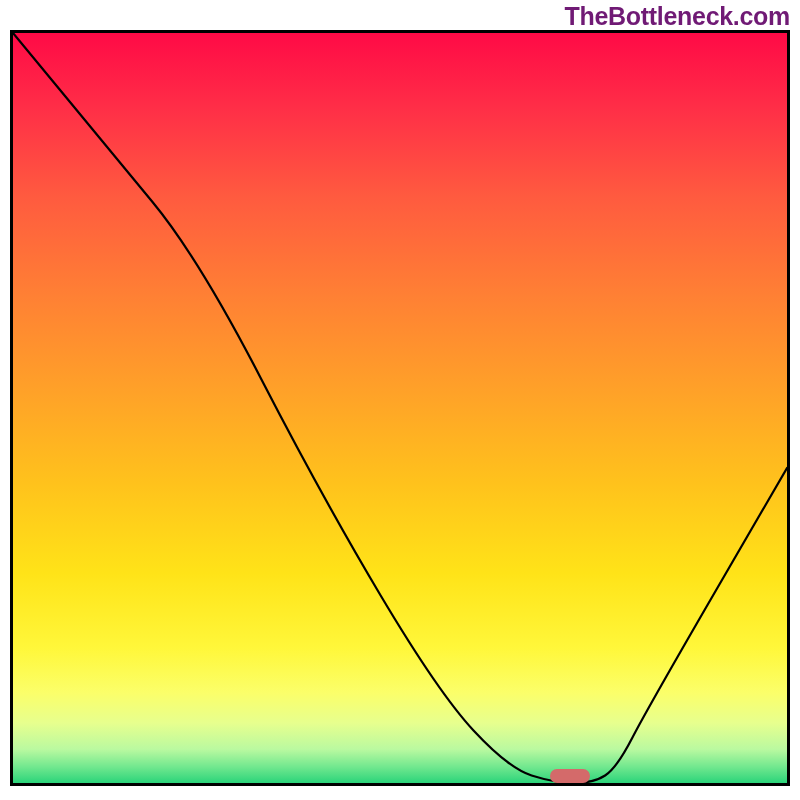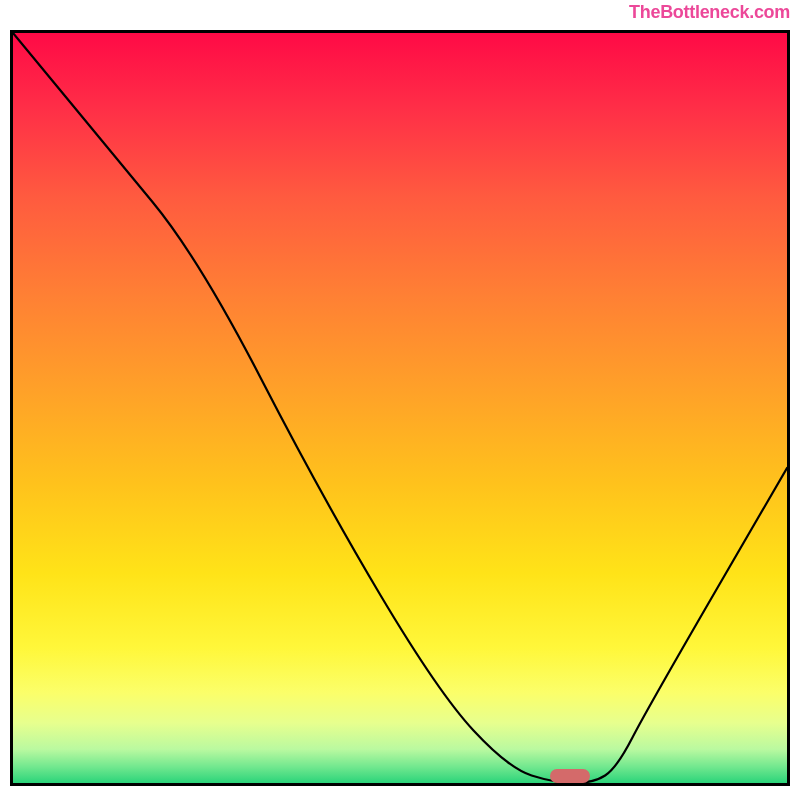--- a/index.html
+++ b/index.html
@@ -7,23 +7,23 @@
   .chart-container {
     position: relative;
     width: 800px;
     height: 800px;
   }
   .watermark {
     position: absolute;
     top: 2px;
     right: 10px;
     font-family: Arial, Helvetica, sans-serif;
-    font-size: 18px;
+    font-size: 25px;
     font-weight: bold;
-    color: #ec4899;
+    color: #701a75;
     z-index: 10;
     letter-spacing: -0.3px;
   }
   .plot-area {
     position: absolute;
     top: 30px;
     left: 10px;
     width: 780px;
     height: 756px;
     border: 3px solid #000000;

